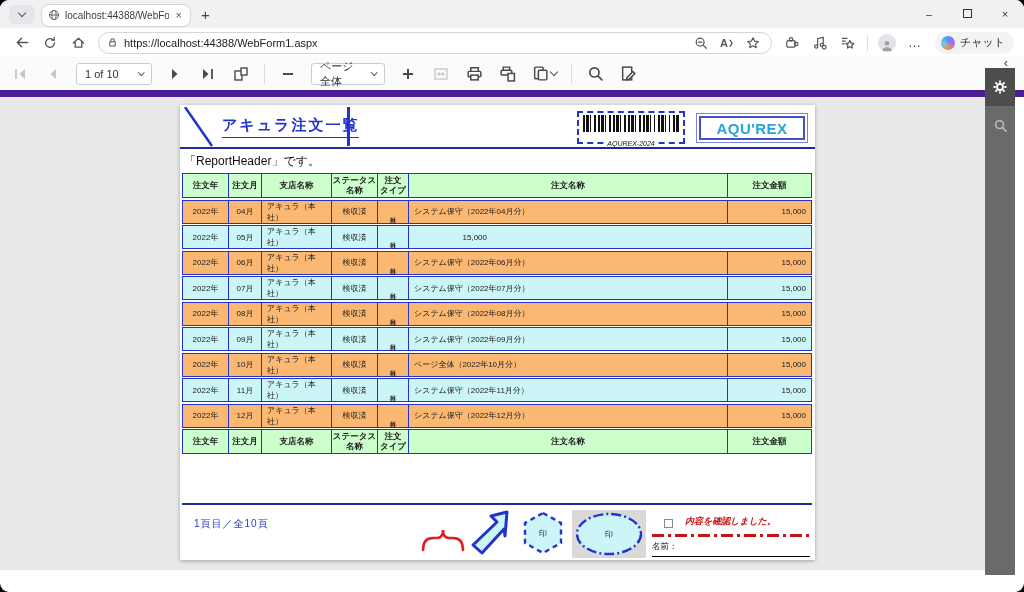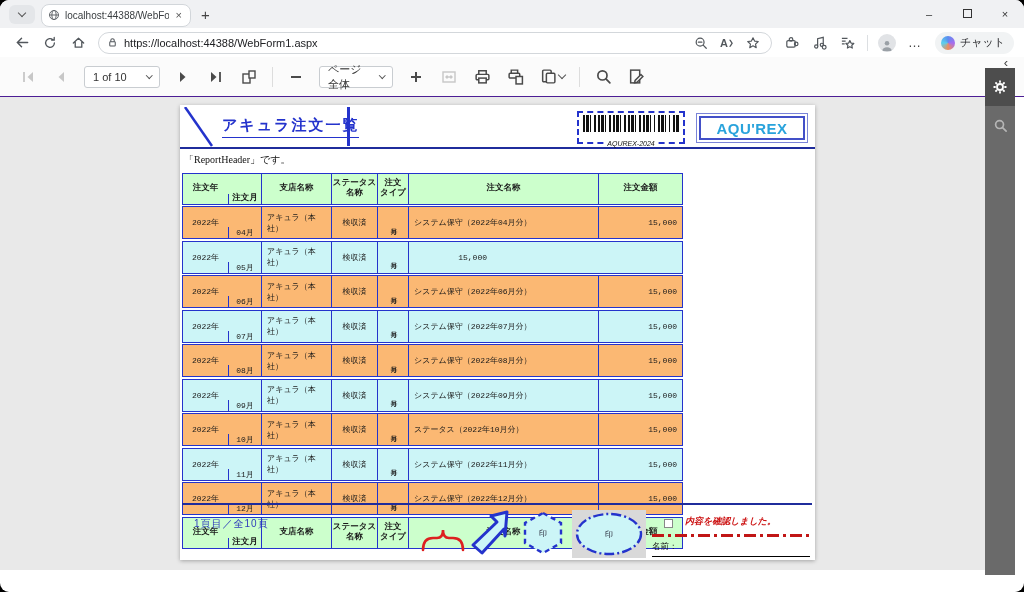--- a/index.html
+++ b/index.html
@@ -26,54 +26,54 @@
   .readaloud { font-size:11px; color:#52575c; font-weight:bold; }
   .readaloud sup { font-size:7px; }
   .abarsep { width:1px; height:16px; background:#dcdfe2; margin:0 3px; }
   .avatar-bg { width:18px; height:18px; border-radius:50%; background:#e1e3e6; display:flex; align-items:flex-end; justify-content:center; overflow:hidden; }
   .more { font-size:13px; color:#444; letter-spacing:1px; }
   .copilot { height:22px; border-radius:11px; background:#f1f3f4; display:flex; align-items:center; gap:5px; padding:0 9px 0 6px; margin-left:4px; }
   .copilot-orb { width:14px; height:14px; border-radius:50%; background:conic-gradient(#5b8def,#a66df0,#ef8f5b,#5bd0ef,#5b8def); }
   .copilot-label { font-size:11px; color:#202124; }
 
   
-  .vtoolbar { height:40px; background:#fbfbfb; border-bottom:1px solid #4c1d95; display:flex; align-items:center; padding-left:18px; gap:13px; }
+  .vtoolbar { height:40px; background:#fbfbfb; border-bottom:7px solid #4c1d95; display:flex; align-items:center; padding-left:10px; gap:13px; }
   .ti { width:20px; height:20px; display:flex; align-items:center; justify-content:center; color:#4a4a4a; }
   .ti.dis { color:#c7c7c7; }
   .ti svg { display:block; }
   .tb-select { height:22px; border:1px solid #c9cdd1; border-radius:3px; background:#fff; display:flex; align-items:center; gap:8px; padding:0 8px; font-size:11px; color:#333; }
   .tb-select .chev { width:4.5px; height:4.5px; }
   .vsep { width:1px; height:20px; background:#dddddd; }
 
   
   .canvas { position:absolute; top:97px; left:0; right:39px; height:473px; background:#e9e9e9; }
   .page { position:absolute; left:180px; top:8px; width:635px; height:455px; background:#fff; box-shadow:0 1px 4px rgba(0,0,0,.3); }
 
   .rpt-header { position:absolute; top:0; left:0; right:0; height:44px; border-bottom:2.5px solid #1f2c9c; }
   .rpt-title { position:absolute; left:42px; top:11px; font-size:15px; font-weight:bold; color:#2433cc; letter-spacing:2px; border-bottom:1.5px solid #2433cc; padding-bottom:2px; }
   .rpt-vline { position:absolute; left:167px; top:2px; width:2.5px; height:39px; background:#2433cc; }
   .barcode-box { position:absolute; left:397px; top:6px; width:108px; height:33px; border:2px dashed #2433cc; padding:2px 4px 0; text-align:center; }
   .barcode-bars { height:17px; background:repeating-linear-gradient(90deg,#111 0 1.5px,#fff 1.5px 3px,#111 3px 6px,#fff 6px 7px,#111 7px 8px,#fff 8px 11px,#111 11px 12.5px,#fff 12.5px 15px); }
   .barcode-label { font-size:7px; font-style:italic; color:#111; background:#fff; display:inline-block; margin-top:-4px; position:relative; padding:0 2px; }
   .logo-box { position:absolute; left:516px; top:8px; width:112px; height:30px; border:1px solid #7a84d8; padding:2px; }
   .logo-inner { width:100%; height:100%; border:2px solid #4350c8; display:flex; align-items:center; justify-content:center; }
   .logo-text { font-size:15px; font-weight:bold; color:#29a3dc; letter-spacing:.5px; }
-  .rpt-note { position:absolute; top:48px; left:4px; font-size:10px; font-family:Liberation Serif, serif; color:#111; }
-
-  .rpt-table { position:absolute; top:68px; left:2px; width:501px;font-family:Liberation Mono, monospace; }
+  .rpt-note { position:absolute; top:48px; left:4px; font-size:12px; font-family:Liberation Sans, sans-serif; color:#111; }
+
+  .rpt-table { position:absolute; top:68px; left:2px; width:630px; }
   .hrow,.trow { display:flex; border:1.5px solid #2433cc; }
   .hrow { background:#ccffcc; min-height:25px; font-weight:bold; }
   .trow { min-height:22px; margin-top:1.5px; }
   .trow:nth-child(odd) { background:#fbb873; }
   .trow:nth-child(even) { background:#ccf5f7; }
   .frow { margin-top:1.5px; }
   .cell { display:flex; align-items:center; justify-content:center; font-size:8px; color:#1a1a1a; border-left:1.5px solid #2433cc; text-align:center; }
   .cell:first-child { border-left:none; }
   .hrow .cell { font-size:8.5px; white-space:pre-line; line-height:1.15; }
-  .c1{width:45px;} .c2{width:33px;margin-top:20px;} .c3{width:70px;} .c4{width:46px;} .c5{width:31px;} .c6{flex:1;} .c7{width:84px;}
+  .c1{width:45px;} .c2{width:33px;} .c3{width:70px;} .c4{width:46px;} .c5{width:31px;} .c6{flex:1;} .c7{width:84px;}
   .cell.left { justify-content:flex-start; padding-left:5px; text-align:left; }
   .cell.right { justify-content:flex-end; padding-right:5px; }
   .vert { writing-mode:vertical-rl; text-orientation:upright; font-style:normal; font-size:7px; line-height:1; letter-spacing:1px; }
 
   .rpt-footer-line { position:absolute; top:398px; left:2px; width:630px; border-top:2.5px solid #1f2c9c; }
   .page-label { position:absolute; top:412px; left:14px; font-size:10px; color:#2f3cbb; letter-spacing:1px; }
   .shape { position:absolute; }
   .stamp-wrap { position:absolute; display:flex; align-items:center; justify-content:center; }
   .stamp-kanji { position:absolute; font-size:8px; color:#223; }
   .gray-pad { position:absolute; top:405px; left:392px; width:74px; height:48px; background:#d9d9d9; }
@@ -385,21 +385,21 @@
             <span class="cell c7 right">15,000</span>
           </div>
             <div class="trow">
             <span class="cell c1">2022年</span>
             <span class="cell c2">10月</span>
             <span class="cell c3 left">アキュラ（本社）</span>
             <span class="cell c4">検収済</span>
             <span class="cell c5">
                 <i class="vert">毎月</i>
               </span>
-            <span class="cell c6 left">ステータス（2022年10月分）</span>
+            <span class="cell c6 left">ページ全体（2022年10月分）</span>
             <span class="cell c7 right">15,000</span>
           </div>
             <div class="trow">
             <span class="cell c1">2022年</span>
             <span class="cell c2">11月</span>
             <span class="cell c3 left">アキュラ（本社）</span>
             <span class="cell c4">検収済</span>
             <span class="cell c5">
                 <i class="vert">毎月</i>
               </span>

